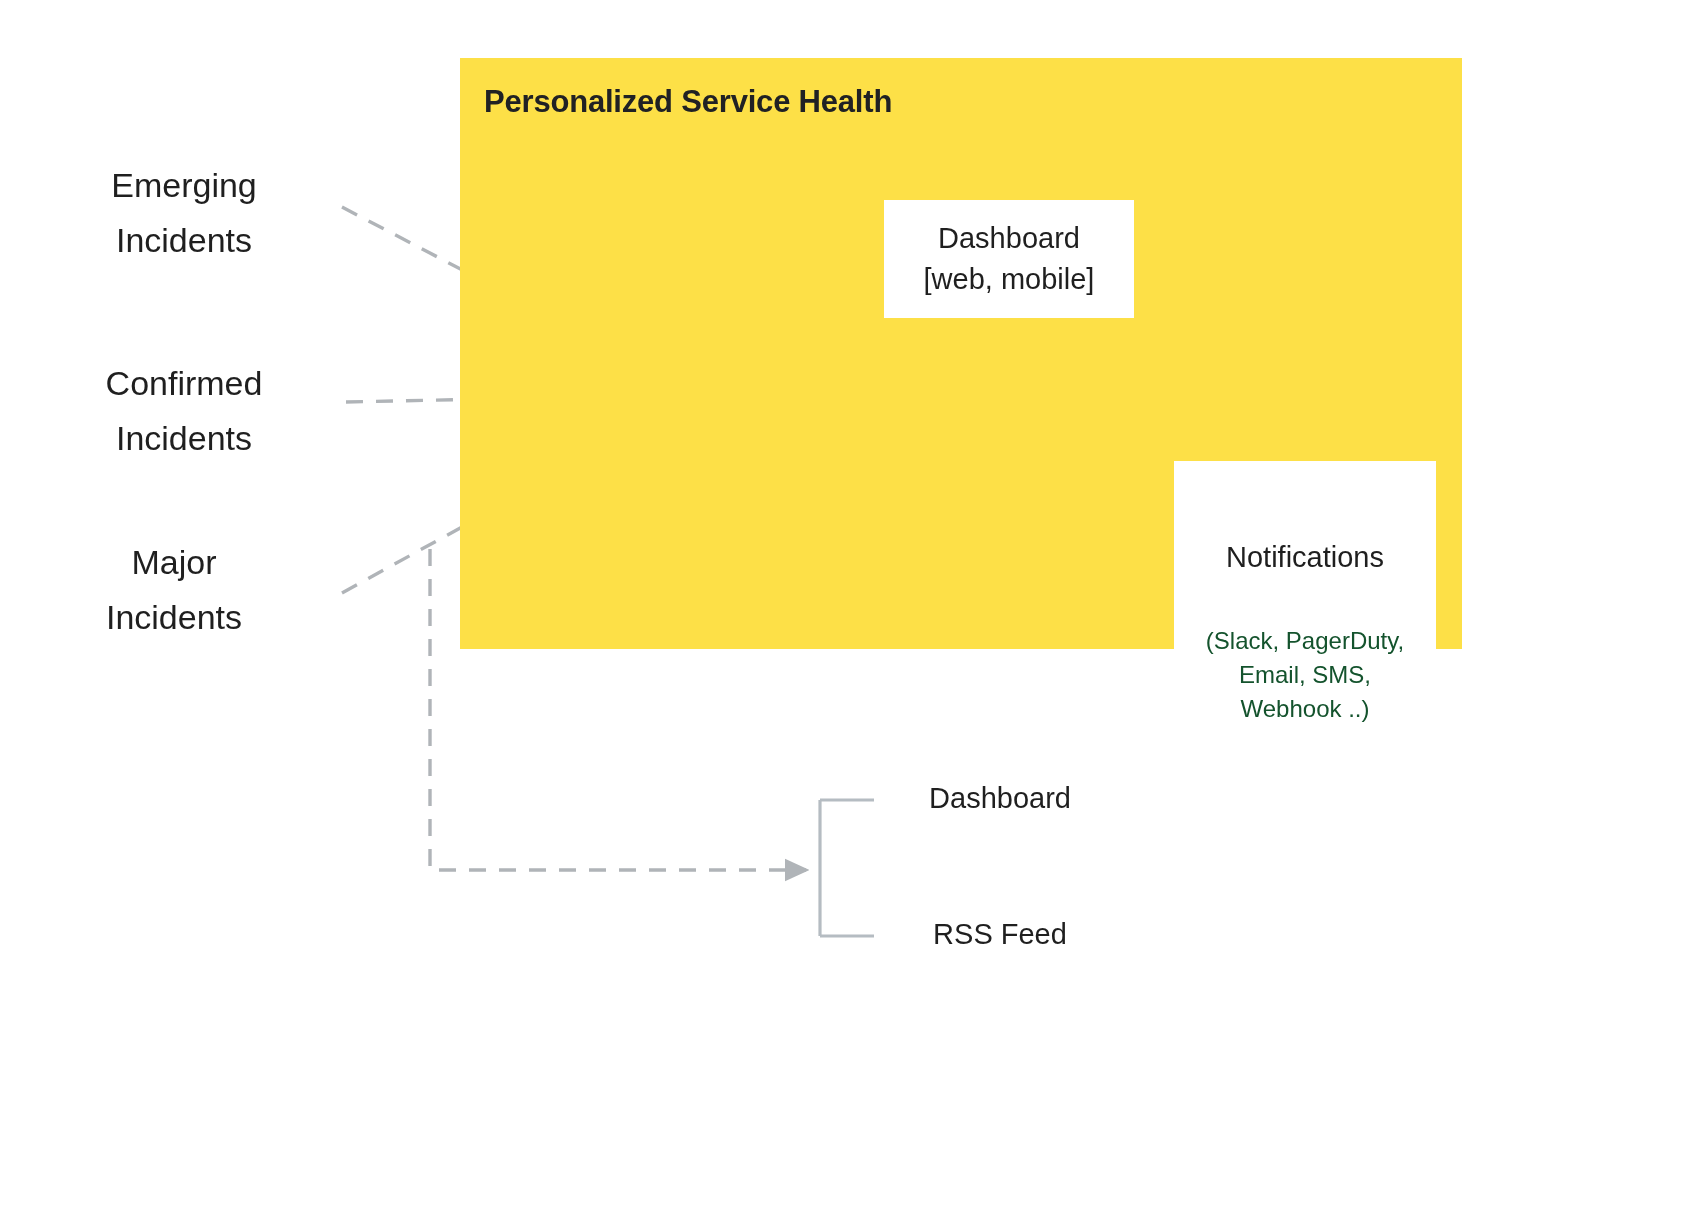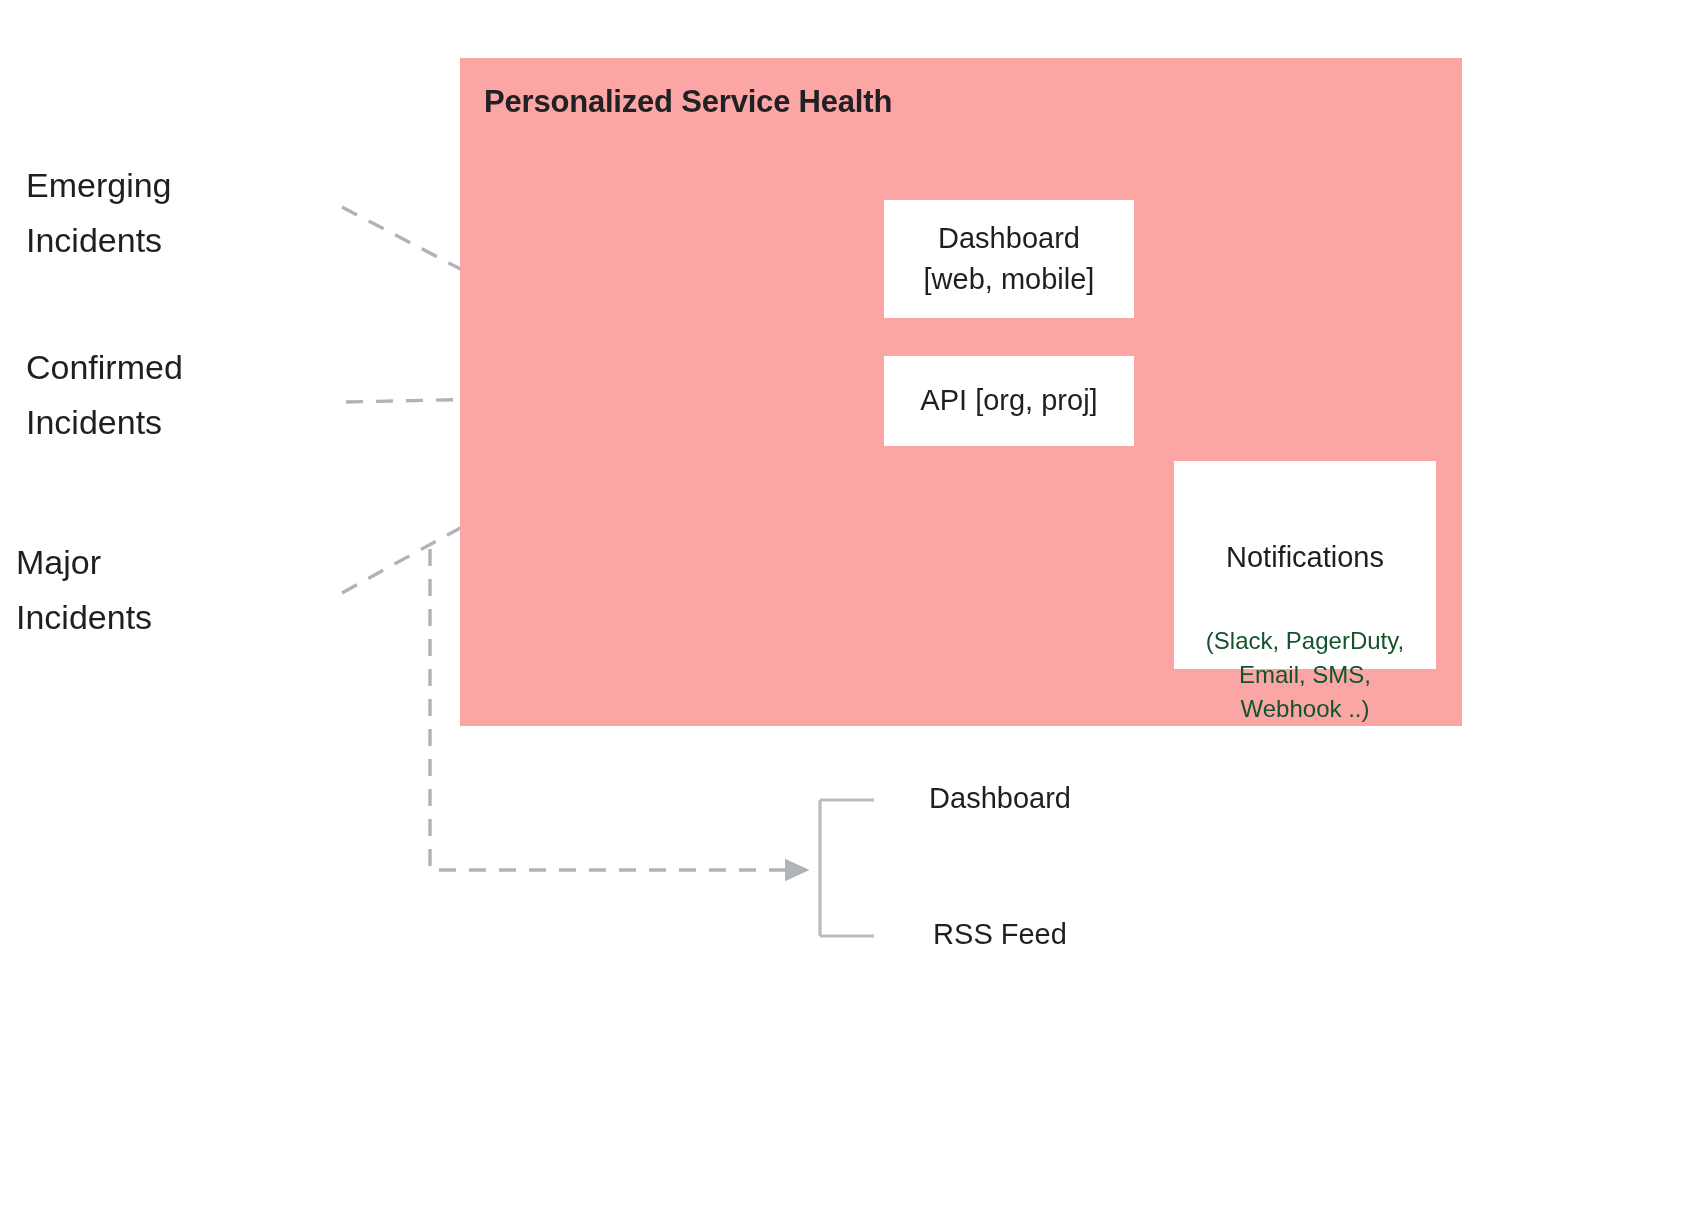--- a/index.html
+++ b/index.html
@@ -31,22 +31,22 @@
 
   
   .panel {
     position: absolute;
     box-sizing: border-box;
   }
   #panel-personalized {
     left: 460px;
     top: 58px;
     width: 1002px;
-    height: 668px;
-    background: #fca5a5;
+    height: 591px;
+    background: #fde047;
   }
   #panel-cloud {
     left: 460px;
     top: 668px;
     width: 1002px;
     height: 371px;
     background: #dde9d3;
   }
   .panel-title {
     position: absolute;
@@ -55,28 +55,28 @@
     font-size: 31px;
     font-weight: 700;
     color: #202124;
     letter-spacing: -0.2px;
     white-space: nowrap;
   }
 
   
   .source-label {
     position: absolute;
-    text-align: left;
+    text-align: center;
     font-size: 34px;
     line-height: 1.62;
     color: #1f1f1f;
     white-space: pre-line;
   }
   #label-emerging  { left: 26px; top: 158px; width: 316px; }
-  #label-confirmed { left: 26px; top: 340px; width: 316px; }
+  #label-confirmed { left: 26px; top: 356px; width: 316px; }
   #label-major     { left: 16px; top: 535px; width: 316px; }
 
   
   .node-box {
     position: absolute;
     box-sizing: border-box;
     background: #ffffff;
     display: flex;
     align-items: center;
     justify-content: center;
@@ -181,21 +181,20 @@
 
   <div class="panel" id="panel-personalized">
     <div class="panel-title">Personalized Service Health</div>
   </div>
 
   <div class="hub-hit"></div>
 
   <div class="node-box" id="box-dashboard-web">Dashboard
 [web, mobile]</div>
 
-  <div class="node-box" id="box-api">API [org, proj]</div>
 
 
   <div class="node-box" id="box-notifications">
     <div class="notif-inner">
       <div class="notif-title">Notifications</div>
       <div class="notif-sub">(Slack, PagerDuty,
 Email, SMS,
 Webhook ..)</div>
     </div>
   </div>

